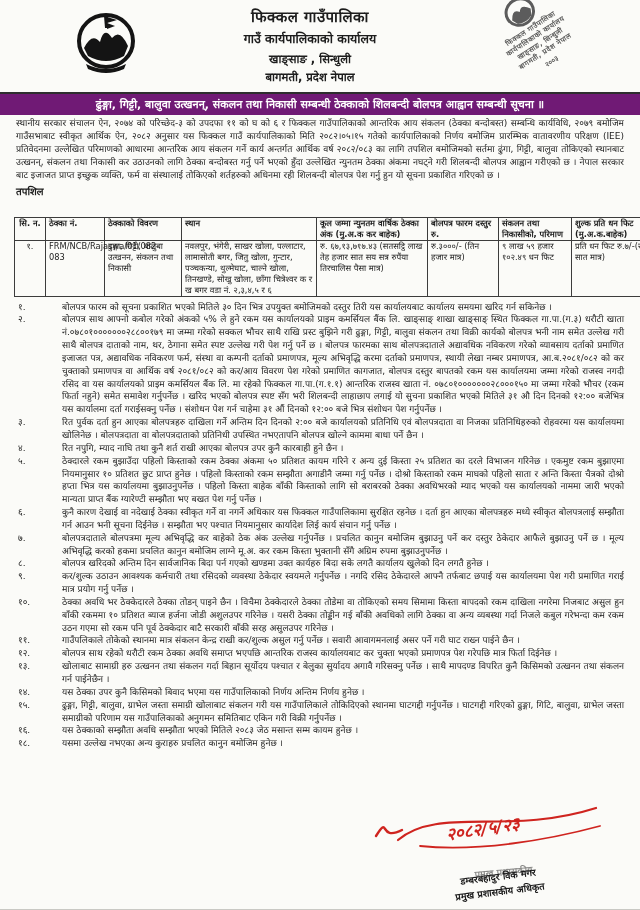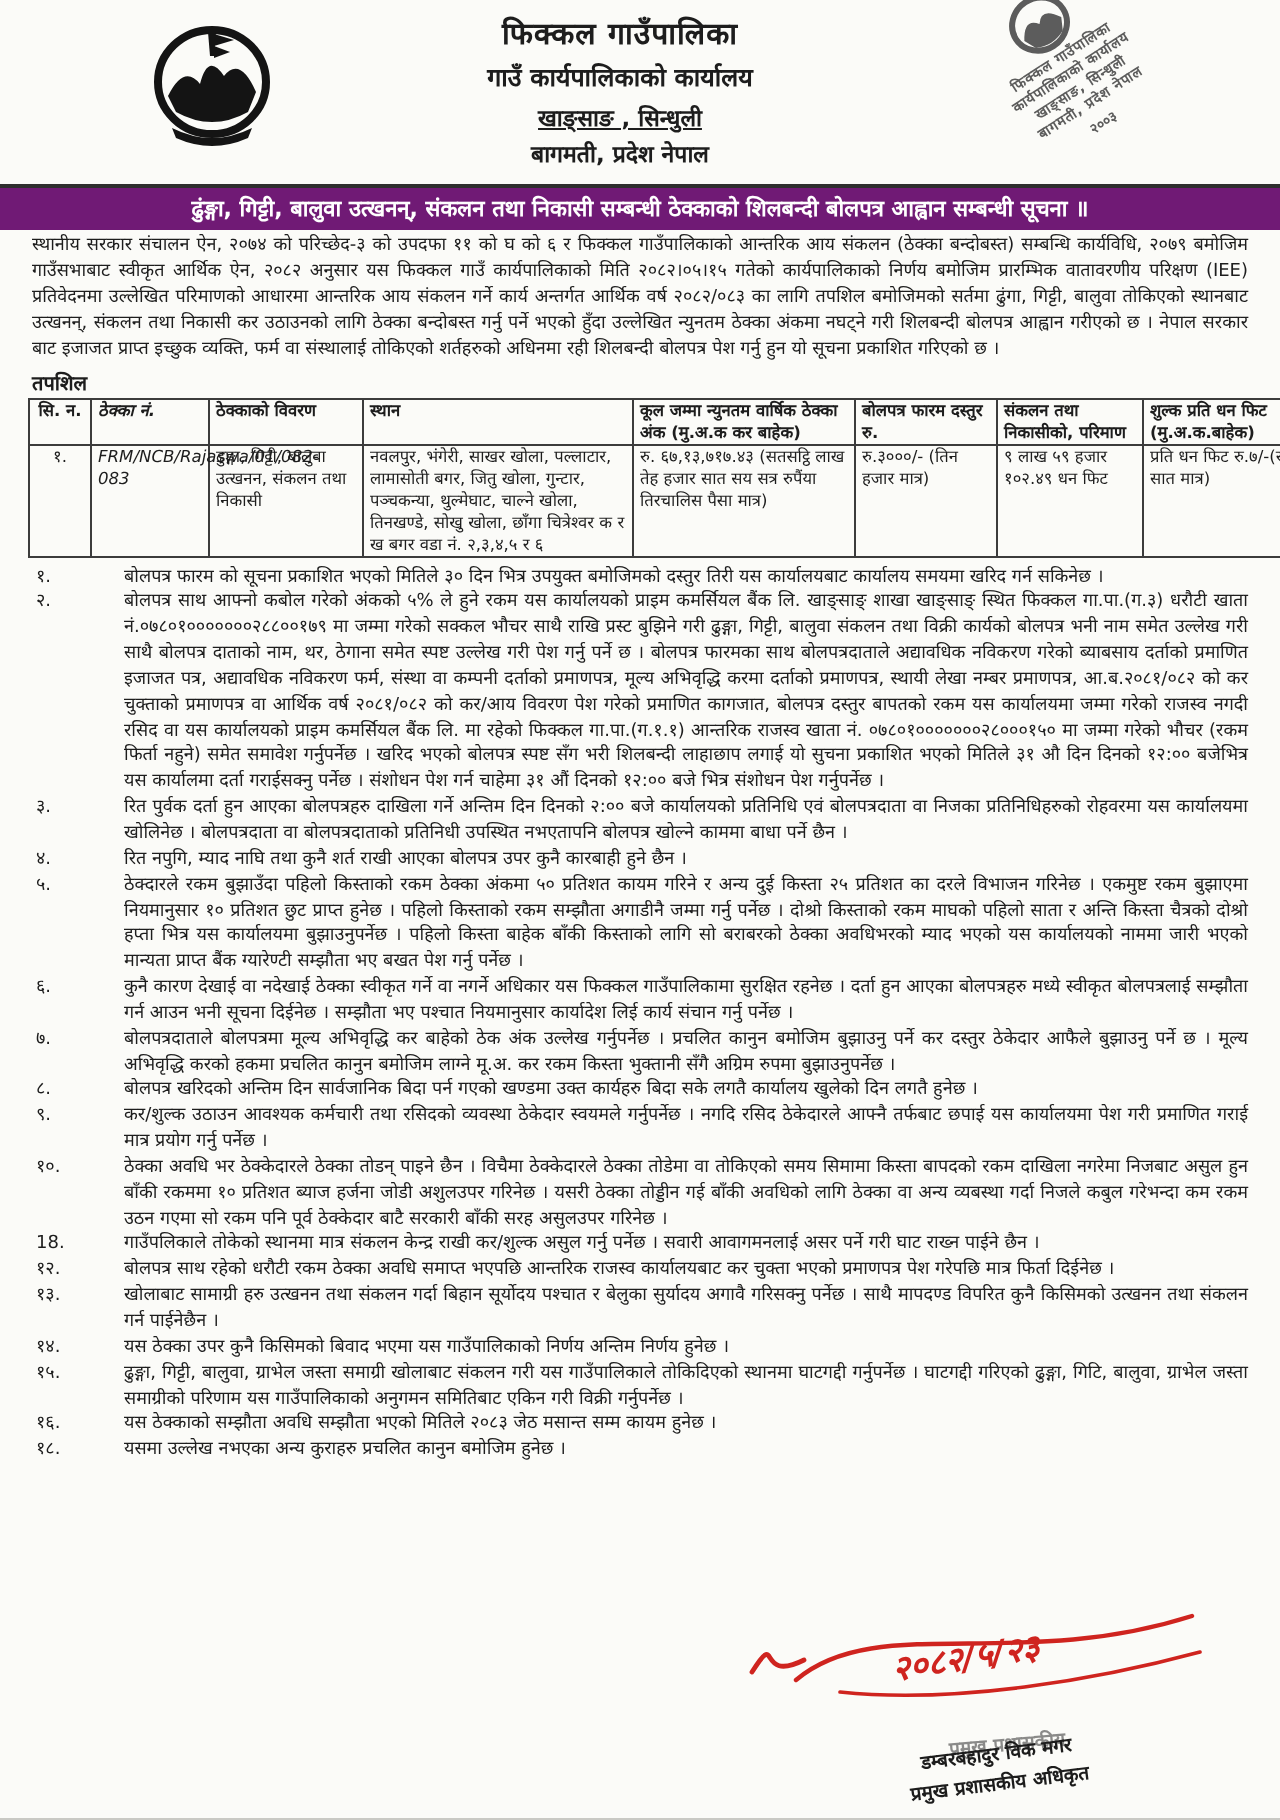--- a/index.html
+++ b/index.html
@@ -8,21 +8,21 @@
     font-family:"DejaVu Sans","Liberation Sans",sans-serif;
     position:relative;overflow:hidden;
   }
   .page{position:relative;width:640px;height:910px;}
   
   .header{position:relative;height:92px;}
   .emblem{position:absolute;left:74px;top:8px;width:64px;height:68px;}
   .head-center{position:absolute;left:150px;right:170px;top:6px;text-align:center;}
   .head-center .org{font-size:15px;font-weight:bold;letter-spacing:.5px;}
   .head-center .office{font-size:12.5px;font-weight:bold;margin-top:4px;}
-  .head-center .addr{font-size:11.5px;font-weight:bold;margin-top:4px;text-decoration:underline;}
+  .head-center .addr{font-size:11.5px;font-weight:bold;margin-top:4px;}
   .head-center .prov{font-size:11.5px;font-weight:bold;margin-top:3px;}
   .stamp{
     position:absolute;left:452px;top:2px;width:170px;height:104px;
     transform:rotate(-33deg);transform-origin:40% 40%;
     color:#3a3a3a;opacity:.82;text-align:center;font-weight:bold;
   }
   .stamp .s-line{font-size:7px;line-height:9px;letter-spacing:.5px;white-space:nowrap;}
   .stamp .s-year{font-size:7px;margin-top:2px;}
   .stamp svg{display:block;margin:0 auto 1px auto;}
   
@@ -33,31 +33,31 @@
   }
   .pubdate{
     text-align:center;font-size:10.5px;font-weight:bold;
     text-decoration:underline;margin:3px 0 2px 0;
   }
   
   .intro{
     margin:2px 16px 0 16px;font-size:9px;line-height:12.9px;
     text-align:justify;
   }
-  .tapasil{margin:2px 0 1px 16px;font-size:10px;font-weight:bold;}
+  .tapasil{margin:2px 0 19px 16px;font-size:10px;font-weight:bold;}
   
   table.tbl{
     border-collapse:collapse;margin:0 14px;width:612px;table-layout:fixed;
     font-size:8.3px;line-height:11px;
   }
   .tbl th,.tbl td{border:1px solid #3c3c3c;padding:0 3px;vertical-align:top;}
   .tbl th{font-weight:bold;text-align:left;}
   .tbl td{text-align:left;}
   .tbl .c-sn{width:24px;text-align:center;}
-  .tbl .c-no{width:52px;font-style:italic;}
+  .tbl .c-no{width:52px;}
   .tbl .c-desc{width:70px;}
   .tbl .c-place{width:128px;}
   .tbl .c-amt{width:104px;}
   .tbl .c-fee{width:64px;}
   .tbl .c-qty{width:66px;}
   .tbl .c-rate{width:74px;}
   
   .conds{margin:4px 16px 0 16px;}
   .cond{display:flex;font-size:9px;line-height:12.85px;}
   .cond .num{width:30px;flex:0 0 30px;padding-left:2px;}
@@ -181,21 +181,21 @@
       </div>
     <div class="cond">
         <span class="num">९.</span>
         <span class="txt">कर/शुल्क उठाउन आवश्यक कर्मचारी तथा रसिदको व्यवस्था ठेकेदार स्वयमले गर्नुपर्नेछ । नगदि रसिद ठेकेदारले आफ्नै तर्फबाट छपाई यस कार्यालयमा पेश गरी प्रमाणित गराई मात्र प्रयोग गर्नु पर्नेछ ।</span>
       </div>
     <div class="cond">
         <span class="num">१०.</span>
         <span class="txt">ठेक्का अवधि भर ठेक्केदारले ठेक्का तोडन् पाइने छैन । विचैमा ठेक्केदारले ठेक्का तोडेमा वा तोकिएको समय सिमामा किस्ता बापदको रकम दाखिला नगरेमा निजबाट असुल हुन बाँकी रकममा १० प्रतिशत ब्याज हर्जना जोडी अशुलउपर गरिनेछ । यसरी ठेक्का तोड्डीन गई बाँकी अवधिको लागि ठेक्का वा अन्य व्यबस्था गर्दा निजले कबुल गरेभन्दा कम रकम उठन गएमा सो रकम पनि पूर्व ठेक्केदार बाटै सरकारी बाँकी सरह असुलउपर गरिनेछ ।</span>
       </div>
     <div class="cond">
-        <span class="num">18.</span>
+        <span class="num">११.</span>
         <span class="txt">गाउँपलिकाले तोकेको स्थानमा मात्र संकलन केन्द्र राखी कर/शुल्क असुल गर्नु पर्नेछ । सवारी आवागमनलाई असर पर्ने गरी घाट राख्न पाईने छैन ।</span>
       </div>
     <div class="cond">
         <span class="num">१२.</span>
         <span class="txt">बोलपत्र साथ रहेको धरौटी रकम ठेक्का अवधि समाप्त भएपछि आन्तरिक राजस्व कार्यालयबाट कर चुक्ता भएको प्रमाणपत्र पेश गरेपछि मात्र फिर्ता दिईनेछ ।</span>
       </div>
     <div class="cond">
         <span class="num">१३.</span>
         <span class="txt">खोलाबाट सामाग्री हरु उत्खनन तथा संकलन गर्दा बिहान सूर्योदय पश्चात र बेलुका सुर्यादय अगावै गरिसक्नु पर्नेछ । साथै मापदण्ड विपरित कुनै किसिमको उत्खनन तथा संकलन गर्न पाईनेछैन ।</span>
       </div>

